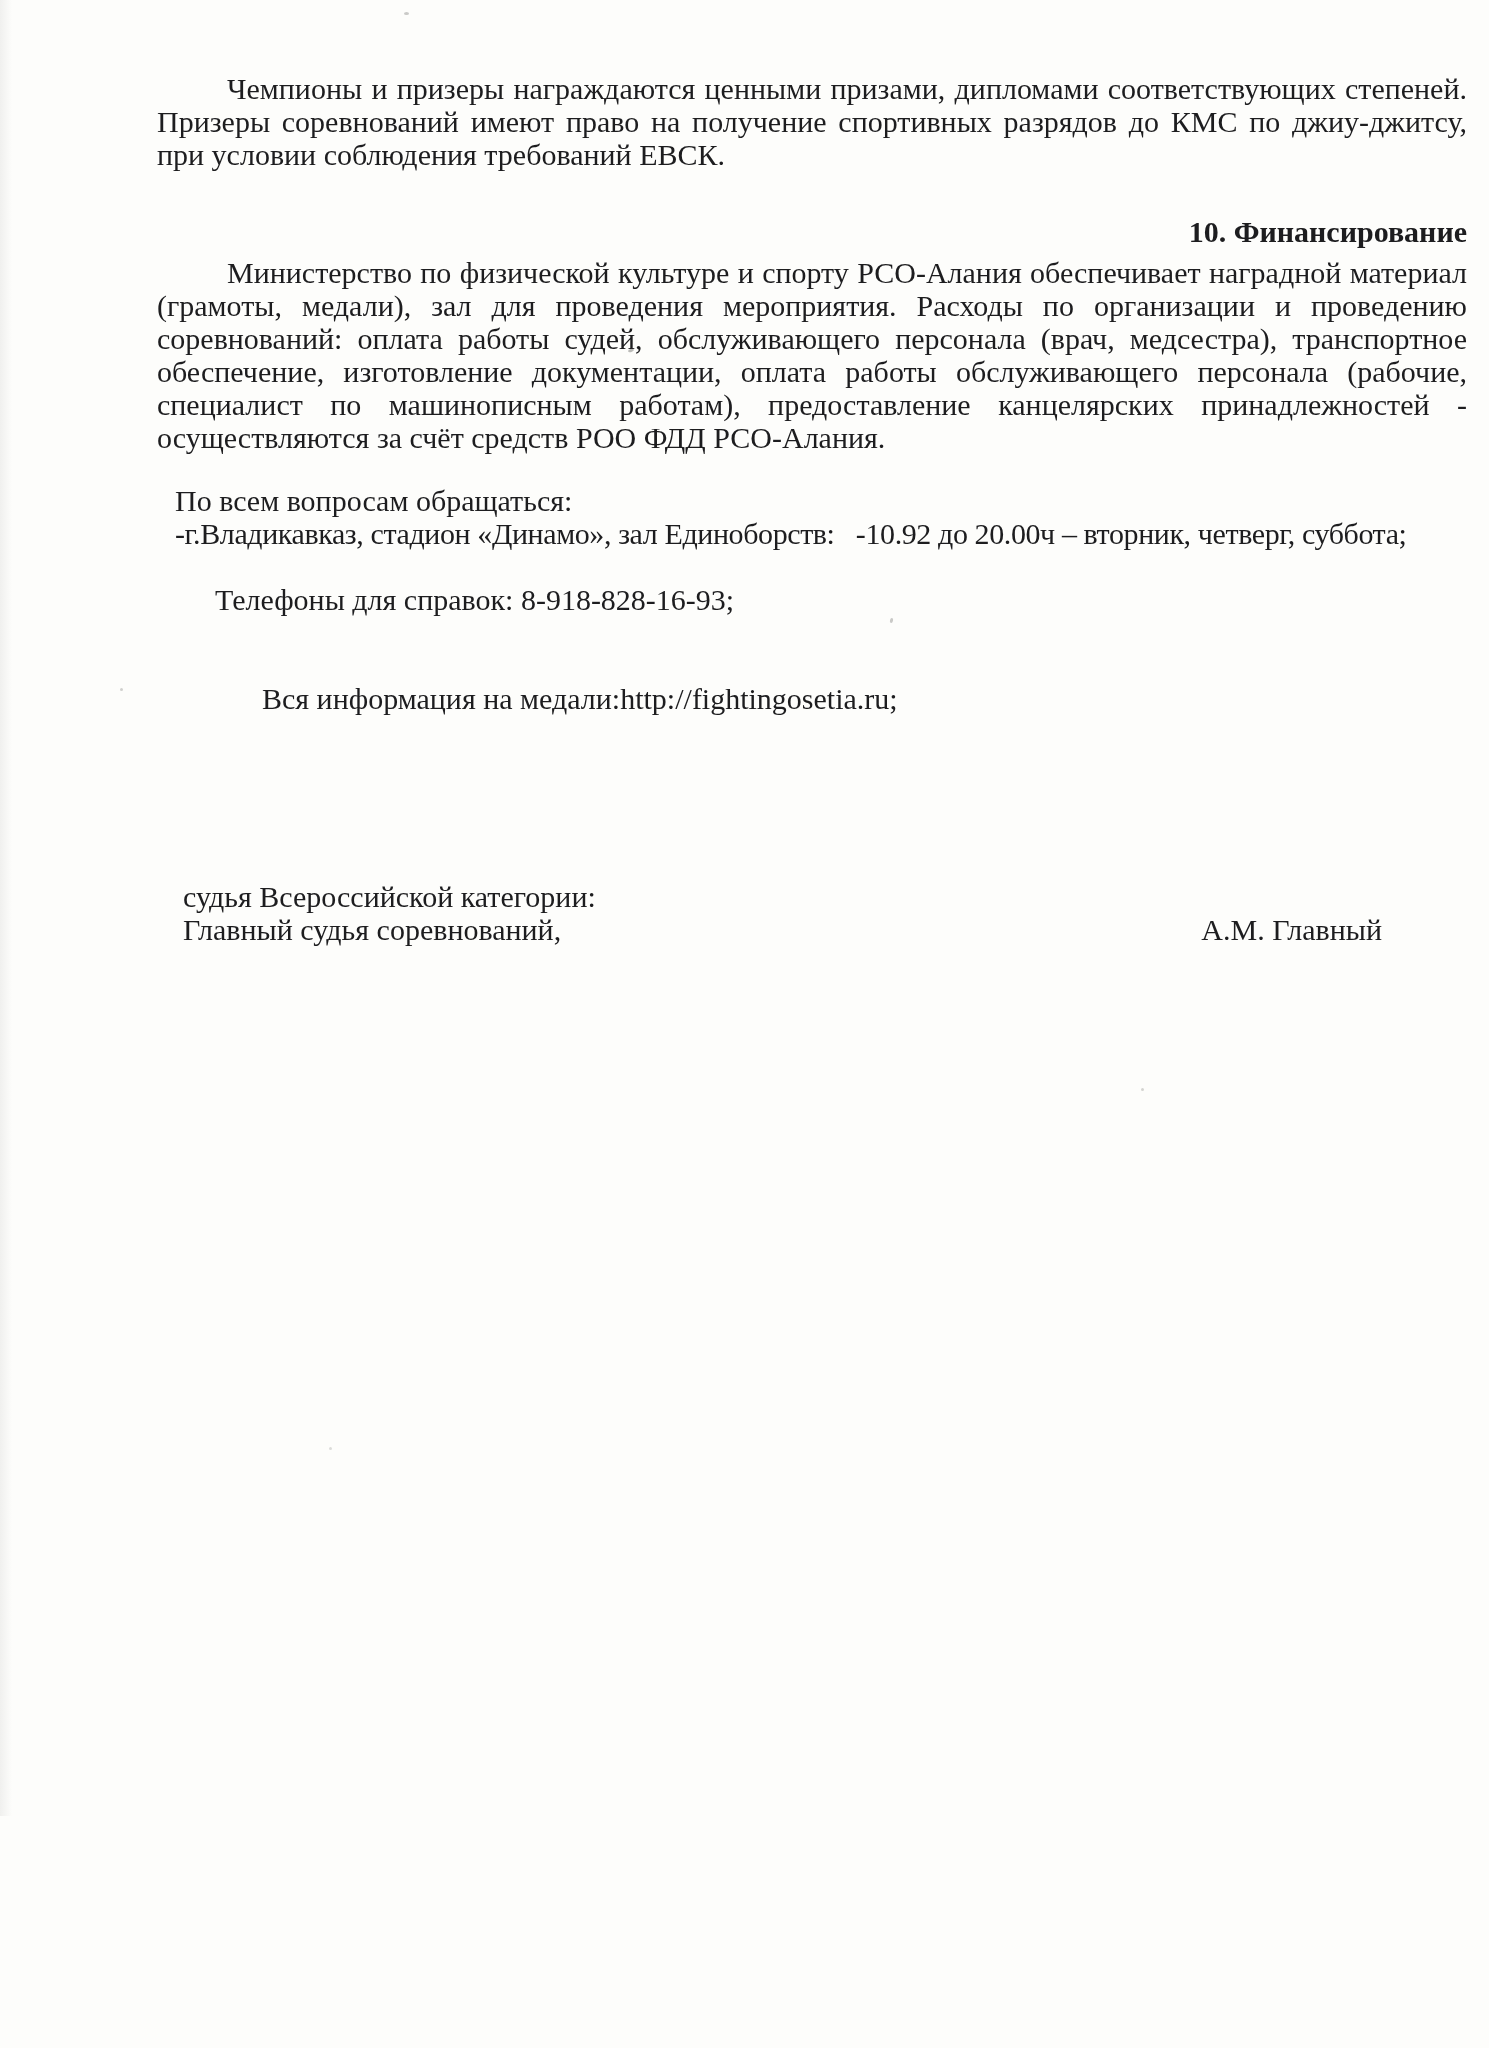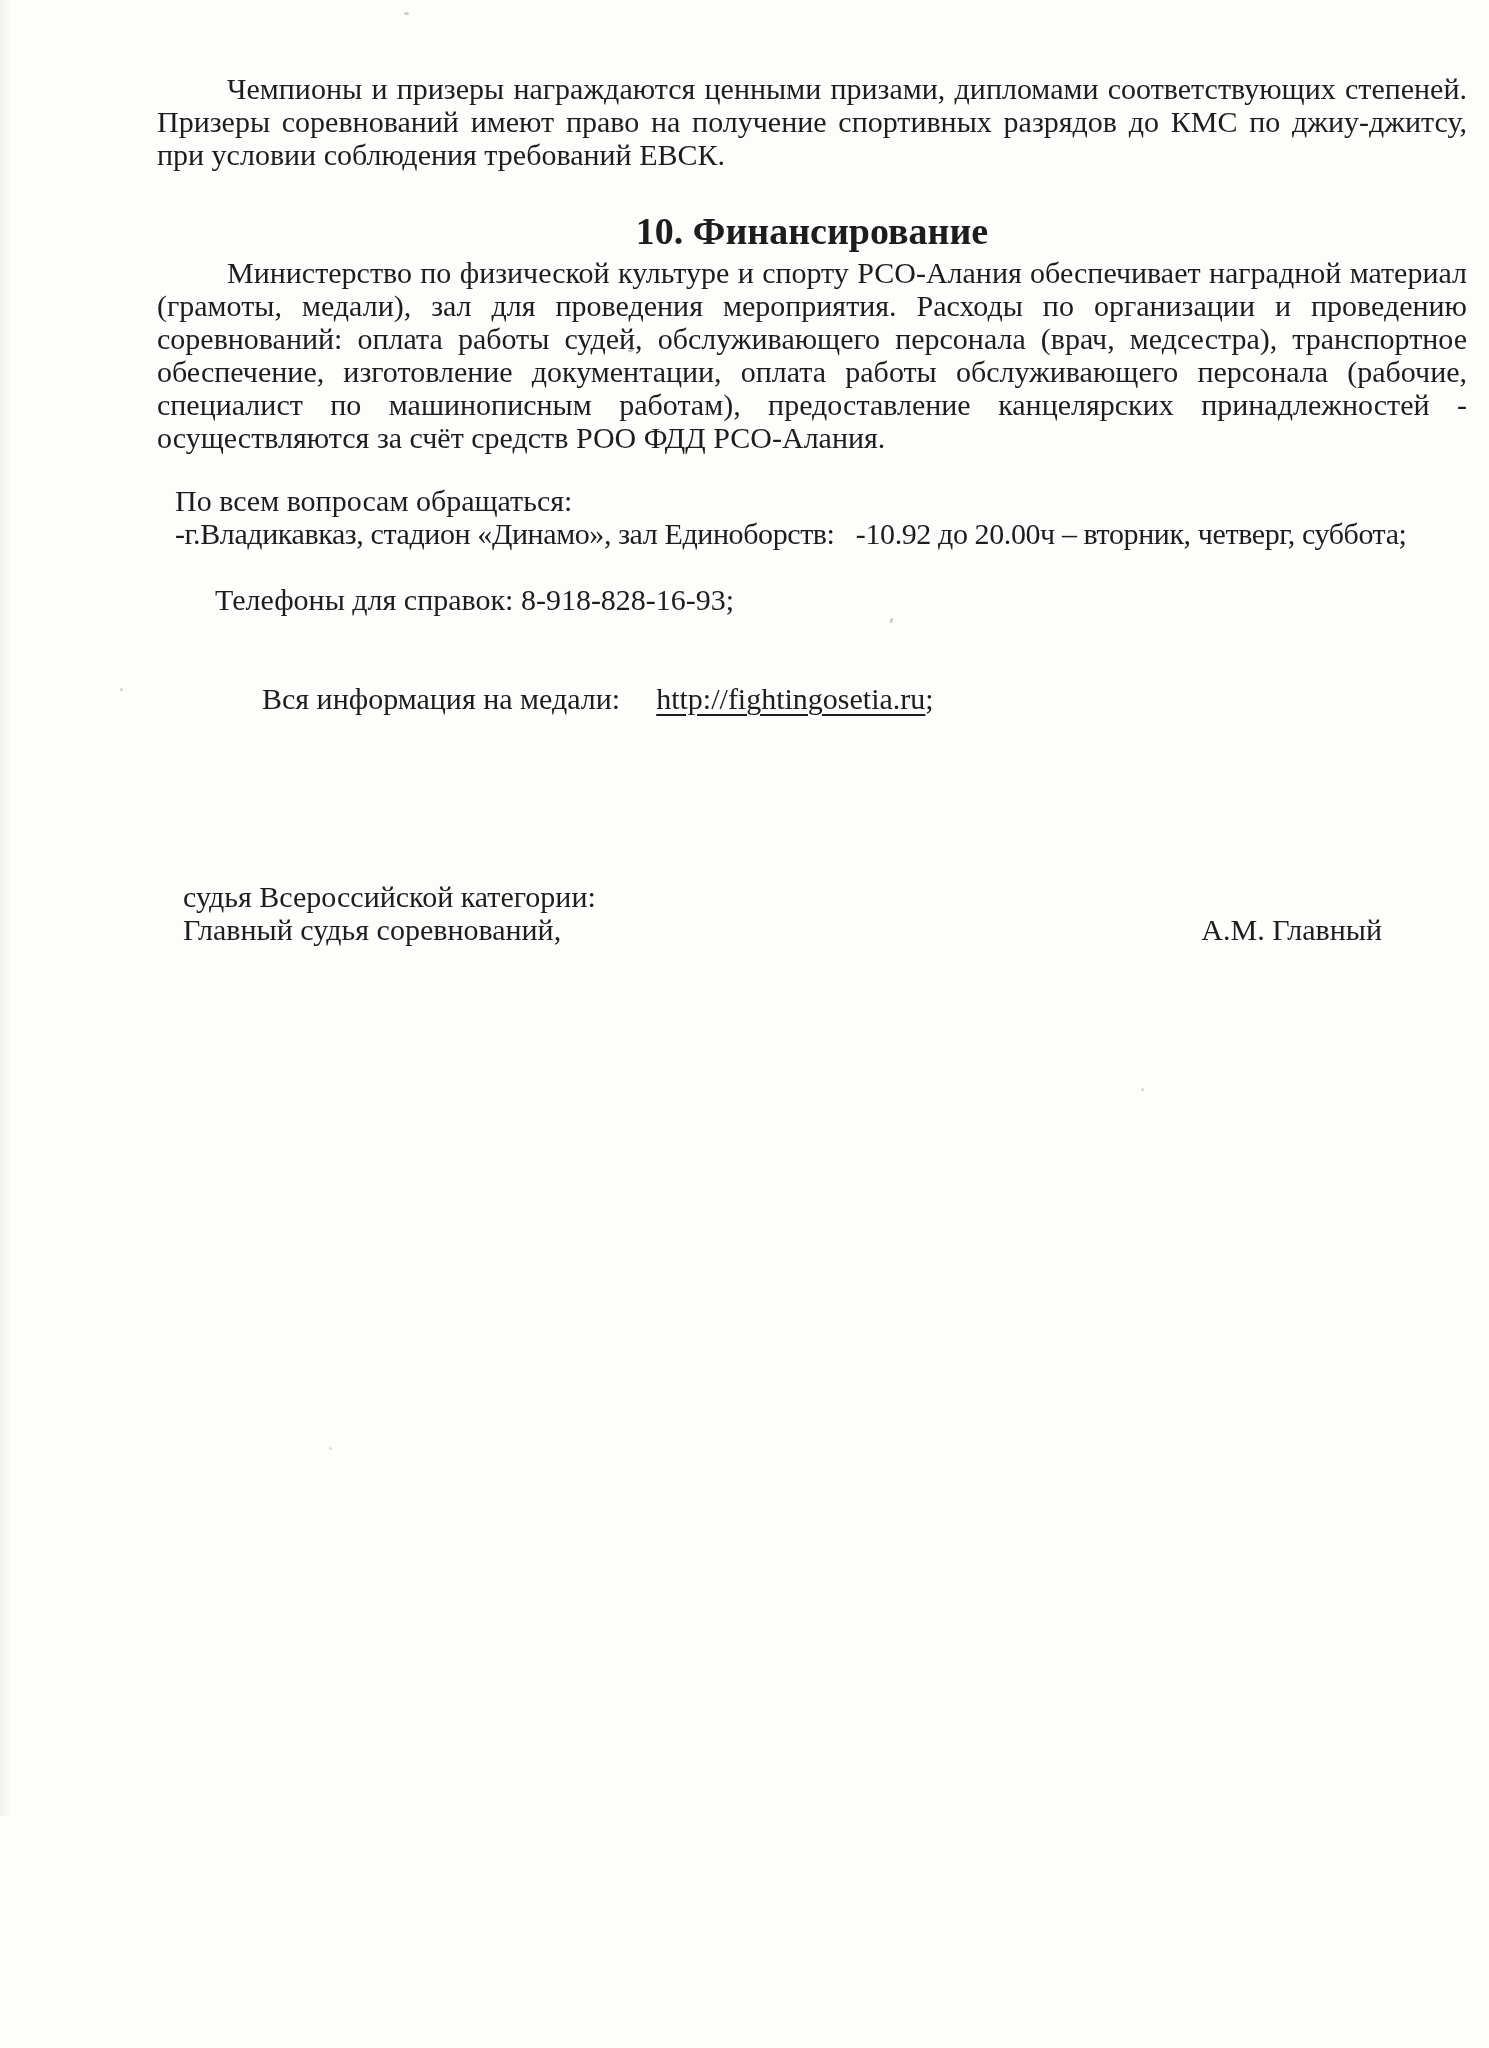--- a/index.html
+++ b/index.html
@@ -25,34 +25,32 @@
     background:linear-gradient(to right, rgba(70,70,70,0.07), rgba(0,0,0,0));
     pointer-events:none;
   }
   .para {
     margin:0;
     text-align:justify;
     text-indent:70px;
   }
   .heading {
     margin:44px 0 8px 0;
-    text-align:center;
+    text-align:right;
     font-weight:700;
-    font-size:38px;
+    font-size:30px;
     line-height:33px;
   }
   .contacts { margin-top:30px; margin-left:18px; }
   .contacts p { margin:0; white-space:pre; }
   .line-venue { letter-spacing:-0.4px; }
   .line-phone { margin-top:33px !important; padding-left:40px; }
   .line-site  { margin-top:33px !important; padding-left:42px; }
   .line-email { margin-top:33px !important; padding-left:50px; }
   .url {
-    margin-left:36px;
-    text-decoration:underline;
     text-decoration-thickness:2px;
     text-underline-offset:5px;
     color:inherit;
     cursor:pointer;
   }
   .signature {
     display:flex;
     align-items:flex-end;
     margin-top:132px;
     padding-left:26px;

